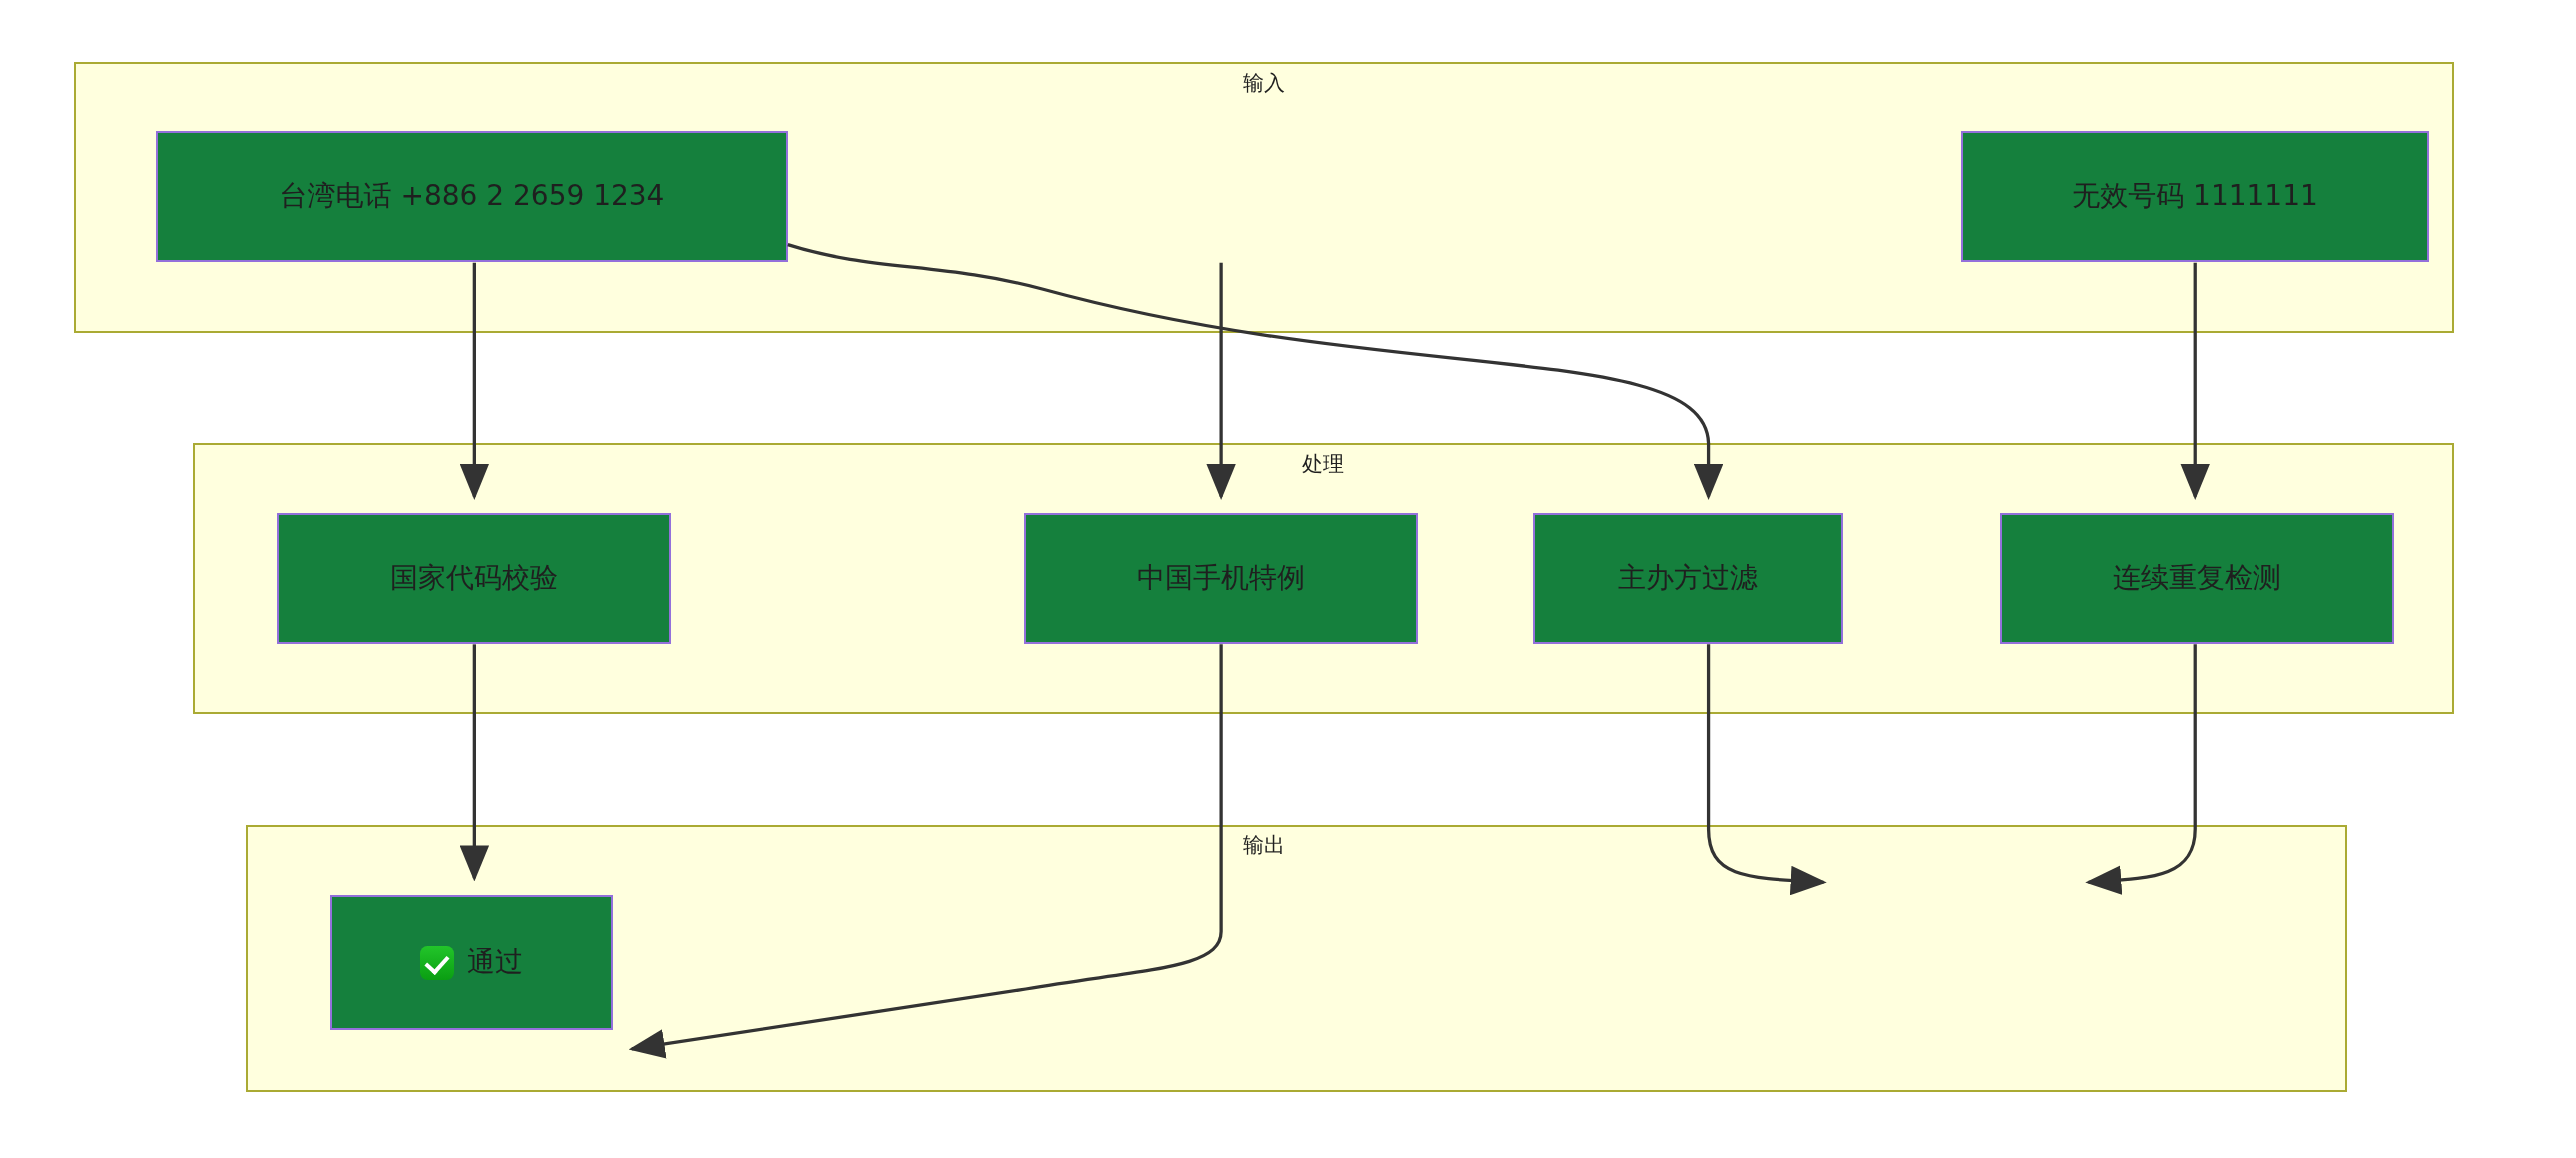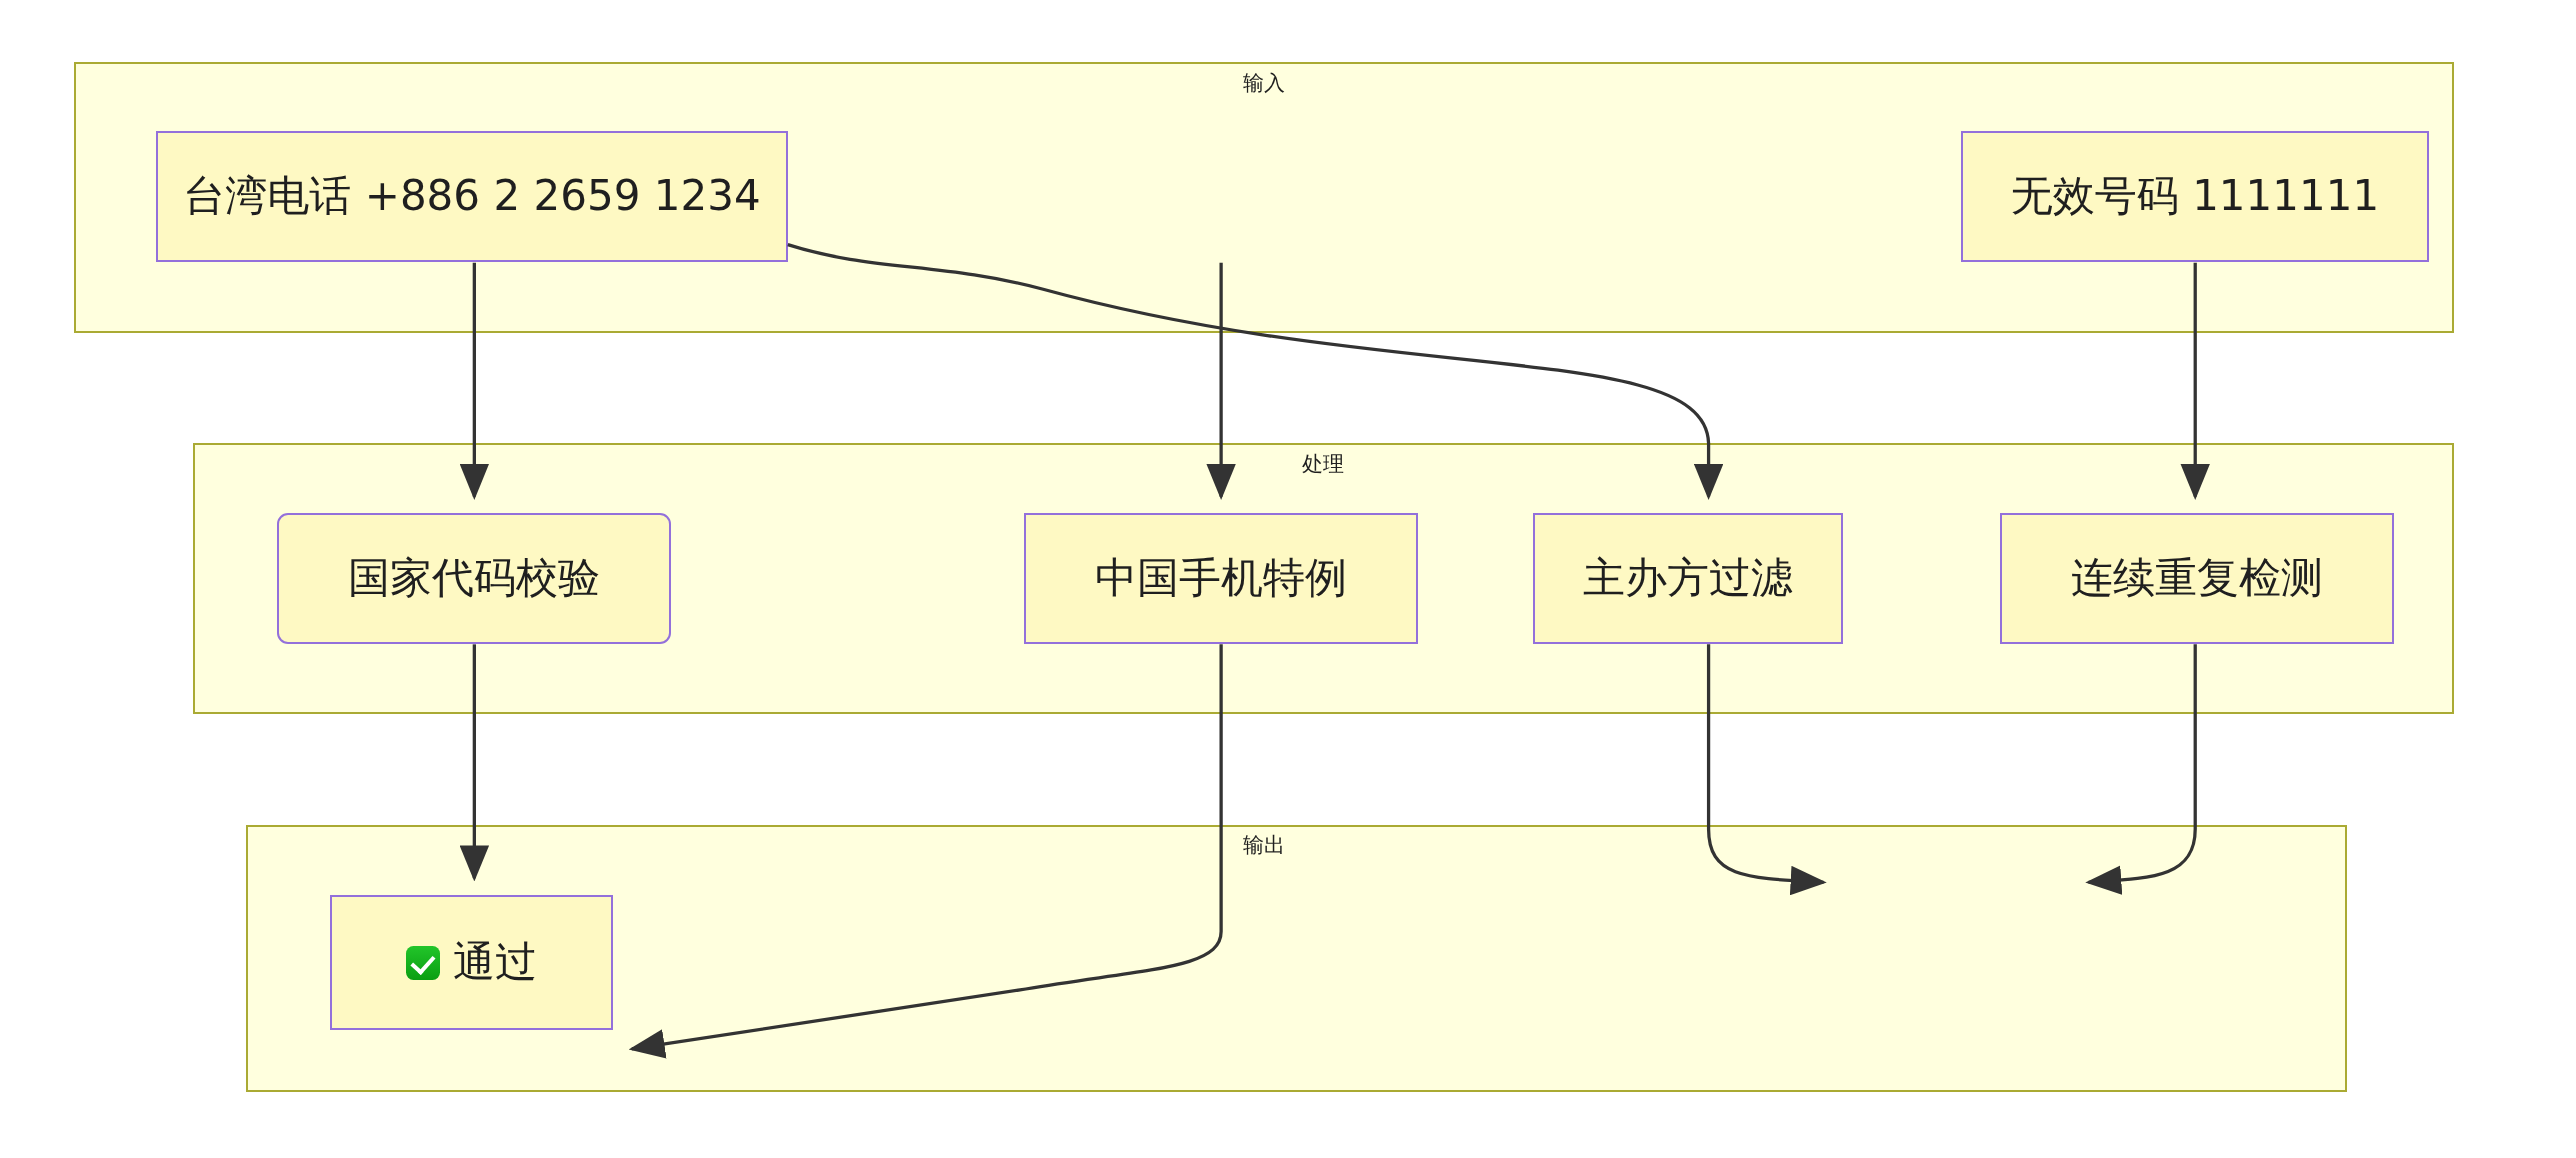--- a/index.html
+++ b/index.html
@@ -42,29 +42,29 @@
     position: absolute;
     z-index: 3;
     font-size: 21px;
     color: #1f1f1f;
     white-space: nowrap;
     transform: translateX(-50%);
     font-family: "DejaVu Sans", "Liberation Sans", sans-serif;
   }
   .node {
     position: absolute;
-    background: #fef9c3;
+    background: #15803d;
     border: 2.5px solid #9370db;
     box-sizing: border-box;
     display: flex;
     align-items: center;
     justify-content: center;
     z-index: 4;
     color: #1f1f1f;
-    font-size: 42px;
+    font-size: 28px;
     white-space: nowrap;
     font-family: "DejaVu Sans", "Liberation Sans", sans-serif;
   }
   .node .node-label {
     display: inline-flex;
     align-items: center;
     gap: 13px;
     line-height: 1.1;
   }
   .icon-pass {
@@ -141,21 +141,21 @@
   <div class="node" style="left: 156px; top: 131px; width: 632px; height: 131px;">
       <span class="node-label">
         <span>台湾电话 +886 2 2659 1234</span>
       </span>
     </div>
   <div class="node" style="left: 1961px; top: 131px; width: 468px; height: 131px;">
       <span class="node-label">
         <span>无效号码 1111111</span>
       </span>
     </div>
-  <div class="node" style="left: 277px; top: 513px; width: 394px; height: 131px; border-radius: 11px;">
+  <div class="node" style="left: 277px; top: 513px; width: 394px; height: 131px;">
       <span class="node-label">
         <span>国家代码校验</span>
       </span>
     </div>
   <div class="node" style="left: 1024px; top: 513px; width: 394px; height: 131px;">
       <span class="node-label">
         <span>中国手机特例</span>
       </span>
     </div>
   <div class="node" style="left: 1533px; top: 513px; width: 310px; height: 131px;">

